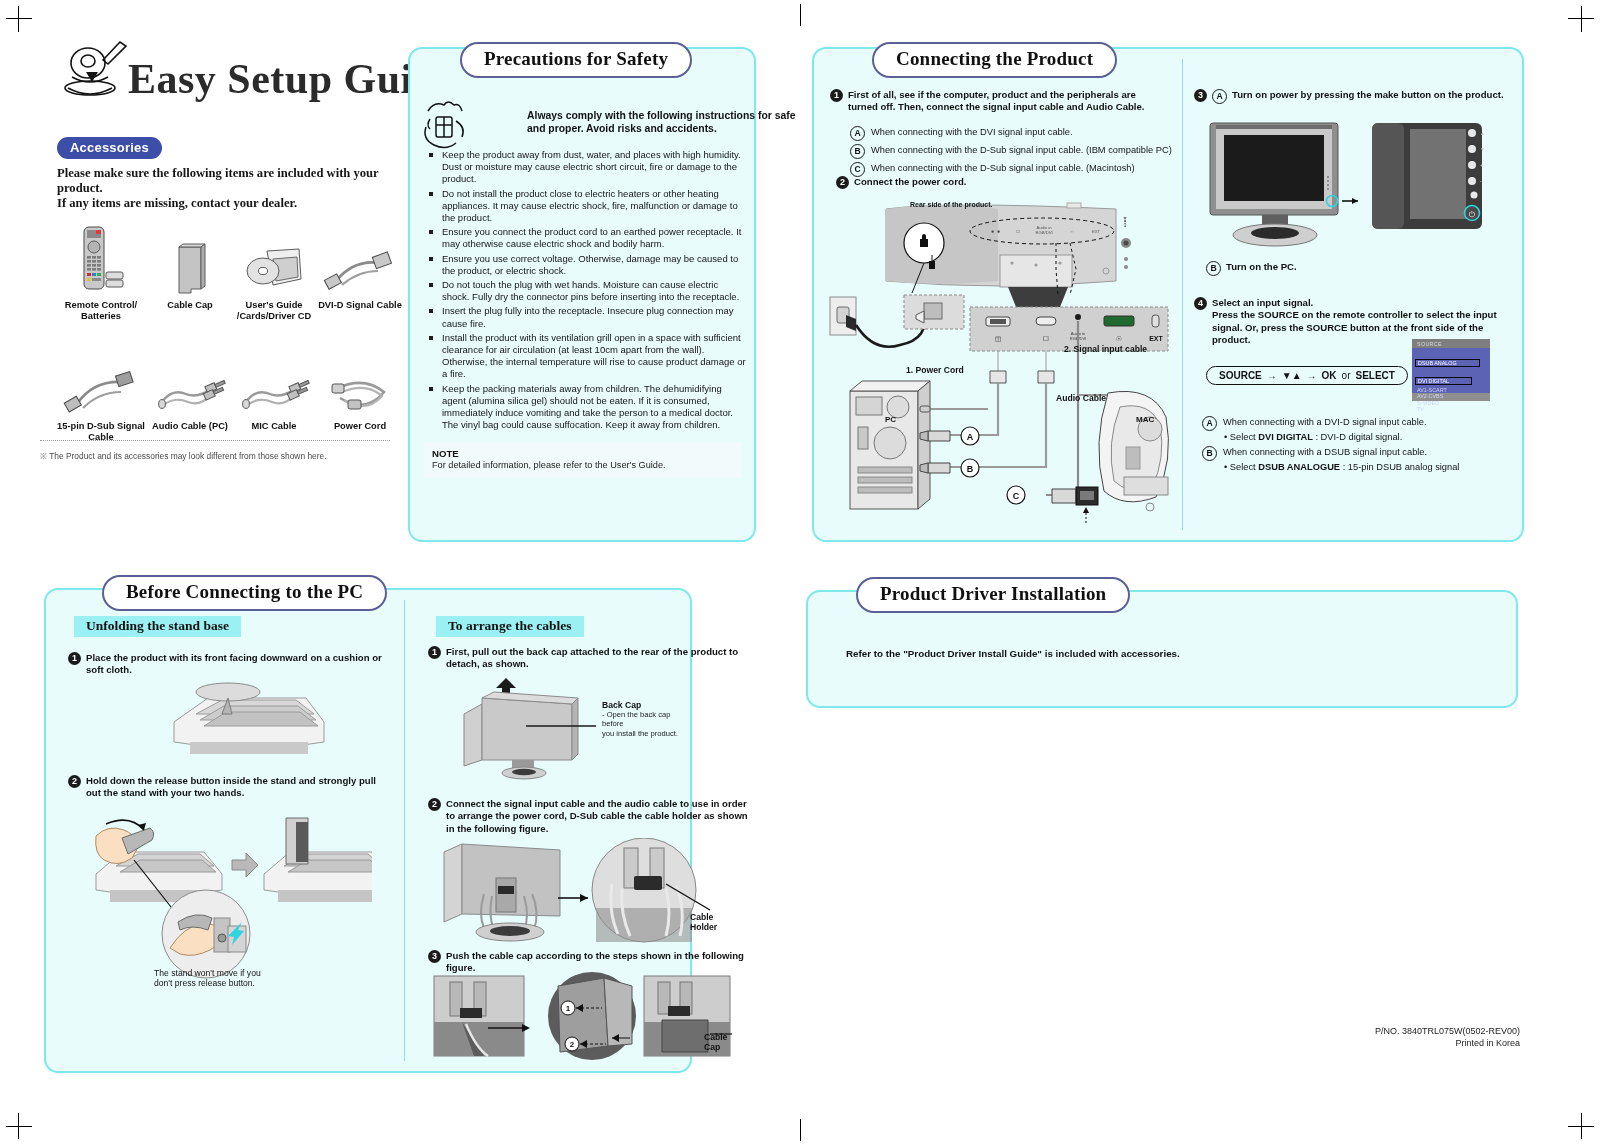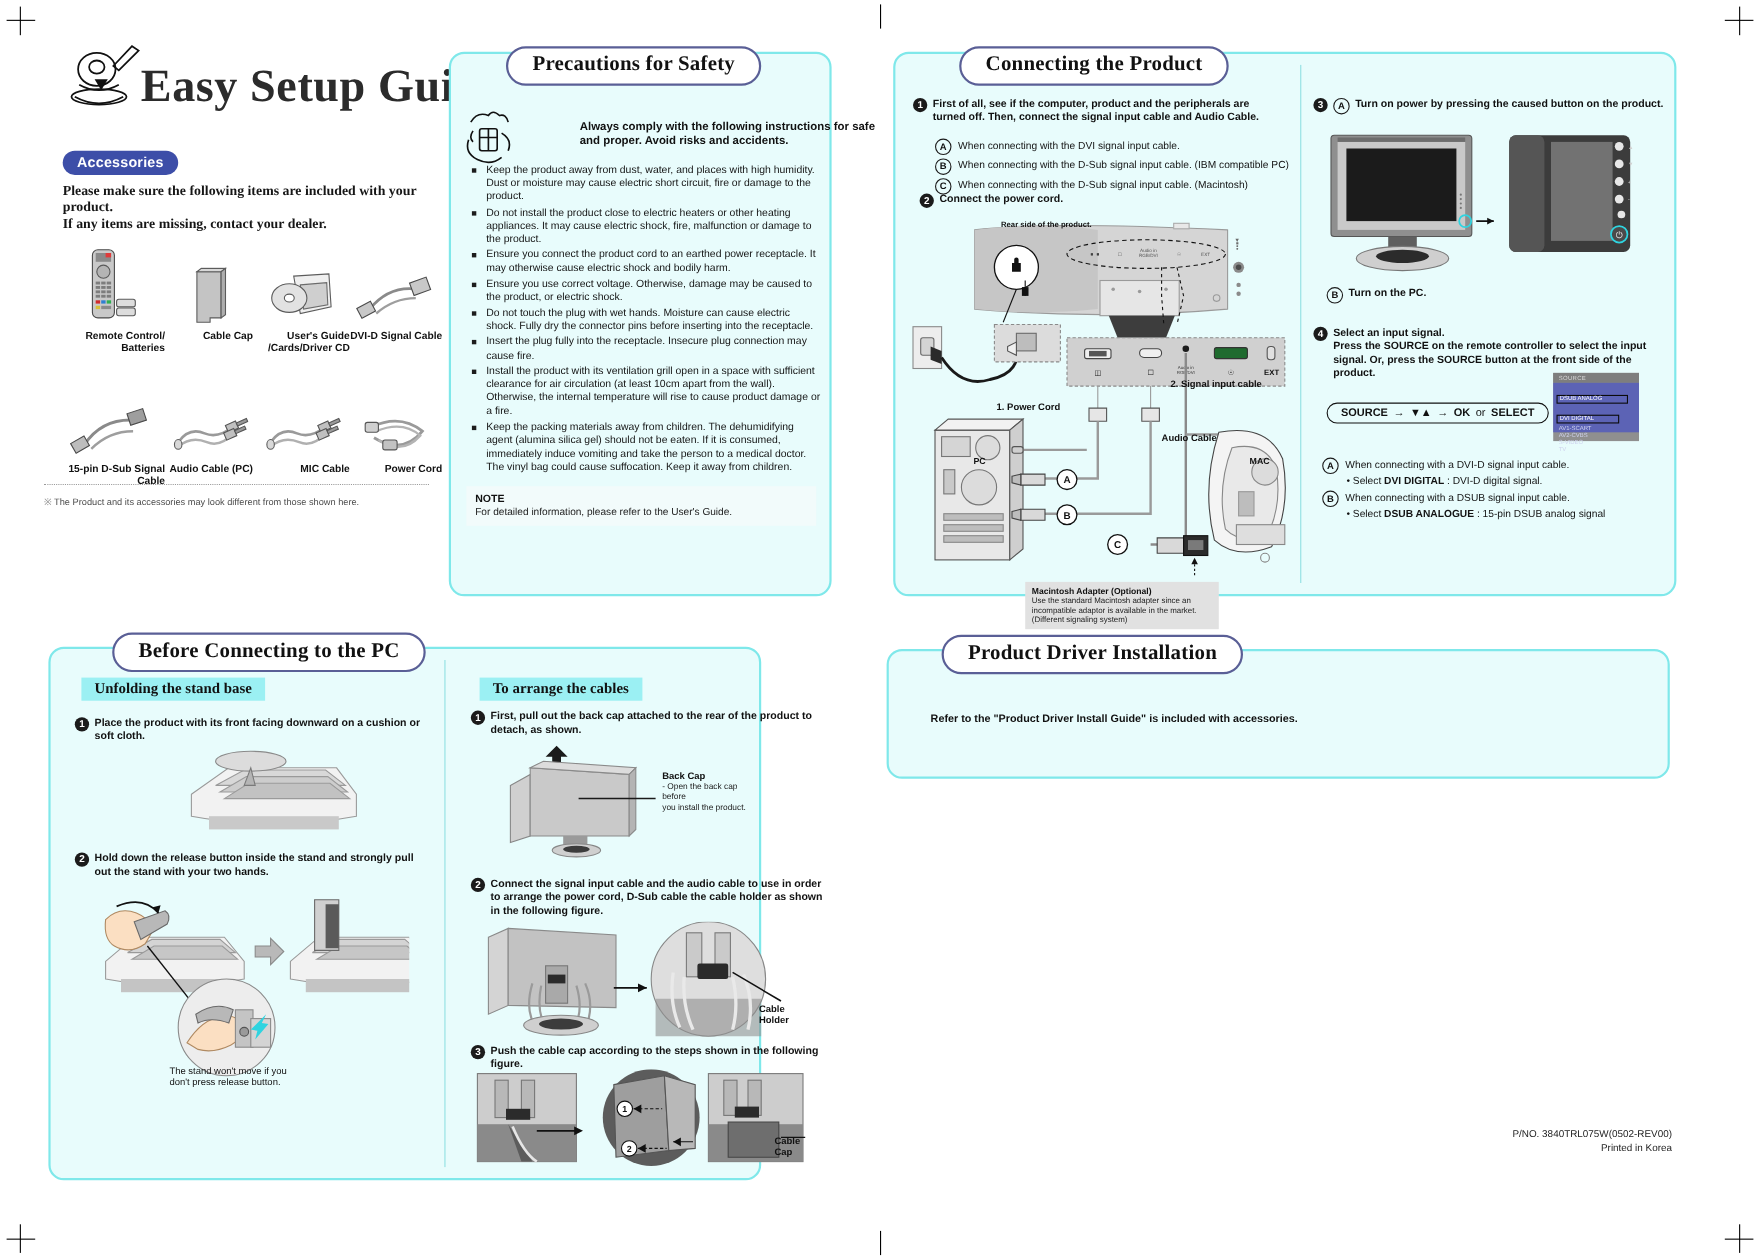--- a/index.html
+++ b/index.html
@@ -80,21 +80,21 @@
     font-family: "Liberation Serif", serif;
     font-weight: bold;
     font-size: 12.6px;
     line-height: 15px;
     color: #161616;
   }
 
   
   .acc-grid { position: absolute; left: 52px; top: 225px; width: 350px; }
   .acc-row { display: flex; }
-  .acc-item { text-align: right; }
+  .acc-item { text-align: center; }
   .acc-art { height: 72px; display: flex; align-items: flex-end; justify-content: center; }
   .acc-label {
     font-size: 9.3px; font-weight: bold; line-height: 11px; color: #111;
     margin-top: 3px;
   }
   .acc-note-rule {
     position: absolute; left: 40px; top: 440px; width: 350px;
     border-top: 1px dotted #9a9a9a;
   }
   #acc-footnote {
@@ -582,30 +582,26 @@
     </svg>
   </div>
 
   <div class="rear-label" style="position:absolute;left:96px;top:152px;">Rear side of the product.</div>
   <div style="position:absolute;left:92px;top:316px;font-size:8.6px;font-weight:bold;color:#111;">1. Power Cord</div>
   <div style="position:absolute;left:250px;top:295px;font-size:8.6px;font-weight:bold;color:#111;">2. Signal input cable</div>
   <div style="position:absolute;left:242px;top:344px;font-size:8.6px;font-weight:bold;color:#111;">Audio Cable</div>
   <div style="position:absolute;left:71px;top:366px;font-size:8px;font-weight:bold;color:#111;">PC</div>
   <div style="position:absolute;left:322px;top:366px;font-size:8px;font-weight:bold;color:#111;">MAC</div>
 
-  <div style="position:absolute;left:118px;top:480px;width:176px;background:#e1e1e1;padding:4px 6px;box-sizing:border-box;">
-    <div style="font-size:7.8px;font-weight:bold;color:#111;">Macintosh Adapter (Optional)</div>
-    <div style="font-size:7.2px;line-height:8.6px;color:#222;">Use the standard Macintosh adapter since an incompatible adaptor is available in the market. (Different signaling system)</div>
-  </div>
 
   <div style="position:absolute;left:380px;top:40px;width:320px;">
     <div class="step">
       <span class="step-num">3</span>
       <span class="circ-letter">A</span>
-      <span class="step-txt">Turn on power by pressing the caused button on the product.</span>
+      <span class="step-txt">Turn on power by pressing the make button on the product.</span>
     </div>
   </div>
 
   <div style="position:absolute;left:390px;top:68px;">
     <svg width="300" height="140" viewBox="0 0 300 140">
 
       <rect x="6" y="6" width="128" height="92" rx="3" fill="#8f8f8f" stroke="#555"></rect>
       <rect x="12" y="12" width="116" height="80" fill="#c9c9c9"></rect>
       <rect x="20" y="18" width="100" height="66" fill="#1b1b1b"></rect>
       <rect x="12" y="8" width="116" height="4" fill="#6d6d6d"></rect>

